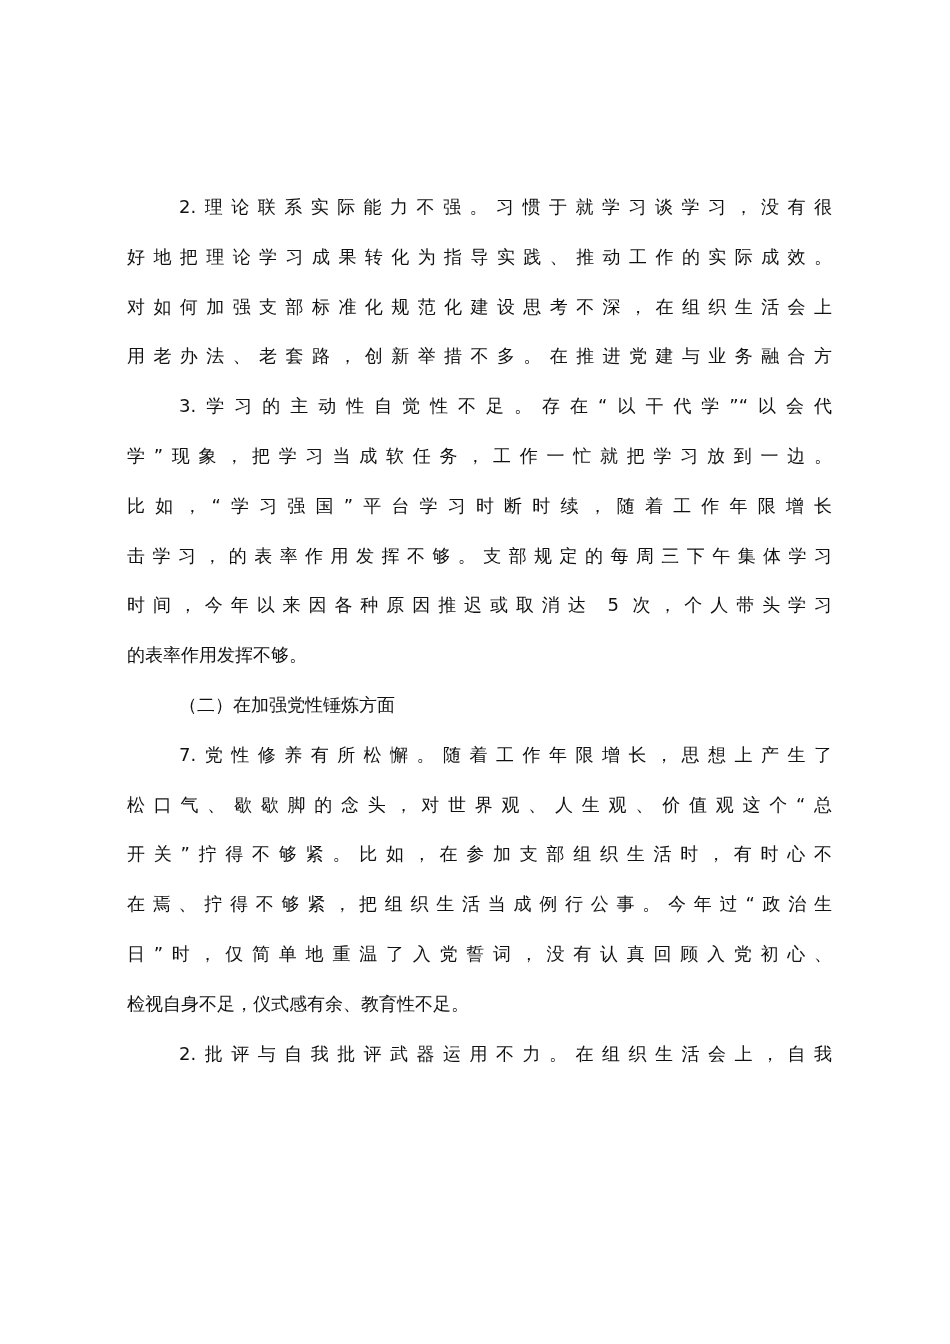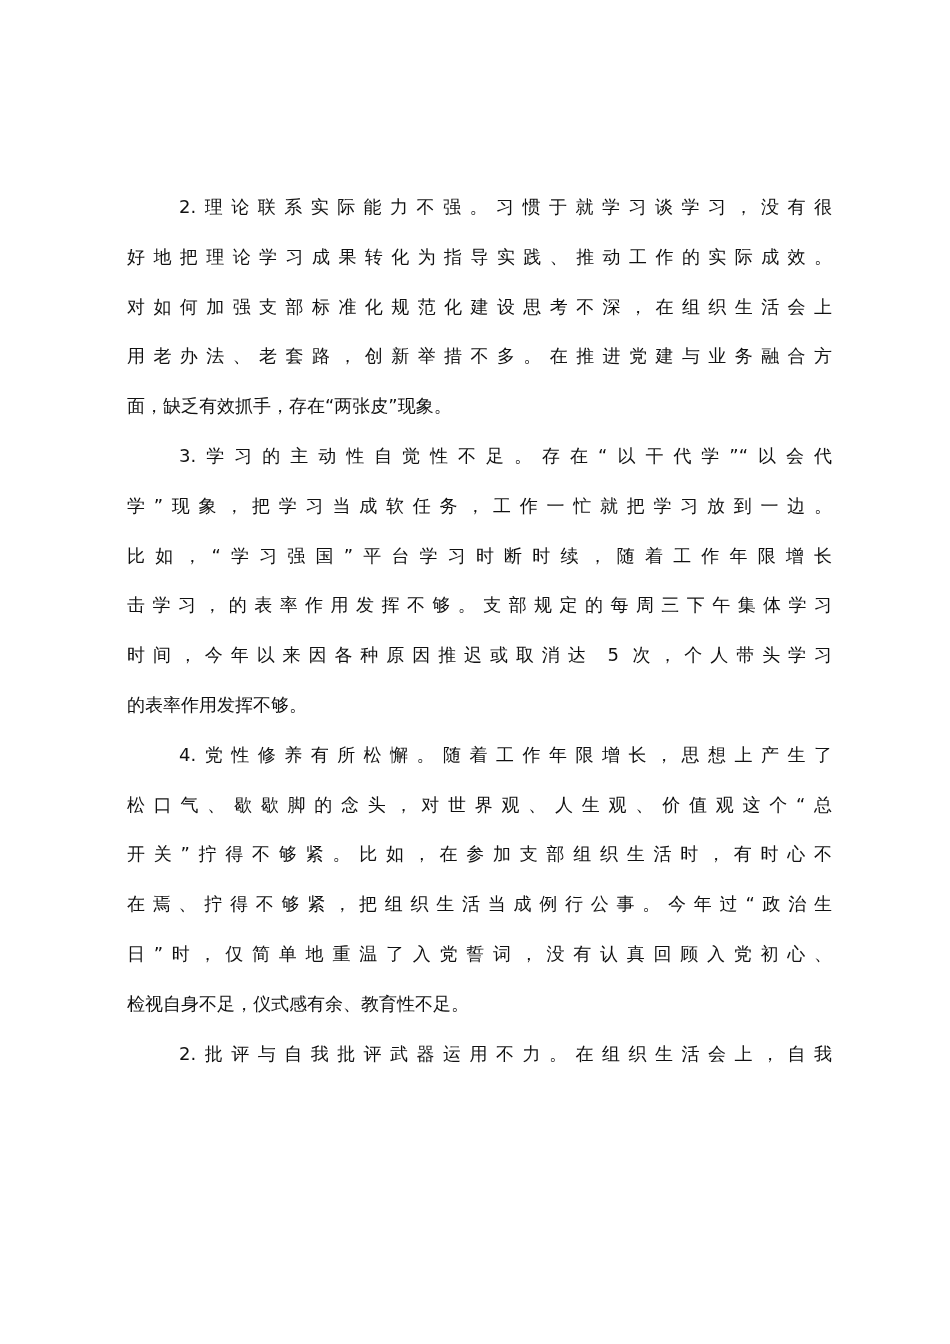--- a/index.html
+++ b/index.html
@@ -44,35 +44,37 @@
 </head>
 <body>
 
 <div class="page">
 
   <div class="para">
     <span class="line indent">2.理论联系实际能力不强。习惯于就学习谈学习，没有很</span>
     <span class="line">好地把理论学习成果转化为指导实践、推动工作的实际成效。</span>
     <span class="line">对如何加强支部标准化规范化建设思考不深，在组织生活会上</span>
     <span class="line">用老办法、老套路，创新举措不多。在推进党建与业务融合方</span>
-    <span class="line last">面，缺乏有效抓手，存在“两张皮”现象。</span>
   </div>
 
   <div class="para">
     <span class="line indent">3.学习的主动性自觉性不足。存在“以干代学”“以会代</span>
     <span class="line">学”现象，把学习当成软任务，工作一忙就把学习放到一边。</span>
     <span class="line">比如，“学习强国”平台学习时断时续，随着工作年限增长</span>
     <span class="line">击学习，的表率作用发挥不够。支部规定的每周三下午集体学习</span>
     <span class="line">时间，今年以来因各种原因推迟或取消达 5 次，个人带头学习</span>
     <span class="line last">的表率作用发挥不够。</span>
   </div>
 
+  <div class="para">
+    <span class="line indent last">（二）在加强党性锤炼方面</span>
+  </div>
 
   <div class="para">
-    <span class="line indent">4.党性修养有所松懈。随着工作年限增长，思想上产生了</span>
+    <span class="line indent">7.党性修养有所松懈。随着工作年限增长，思想上产生了</span>
     <span class="line">松口气、歇歇脚的念头，对世界观、人生观、价值观这个“总</span>
     <span class="line">开关”拧得不够紧。比如，在参加支部组织生活时，有时心不</span>
     <span class="line">在焉、拧得不够紧，把组织生活当成例行公事。今年过“政治生</span>
     <span class="line">日”时，仅简单地重温了入党誓词，没有认真回顾入党初心、</span>
     <span class="line last">检视自身不足，仪式感有余、教育性不足。</span>
   </div>
 
   <div class="para">
     <span class="line indent">2.批评与自我批评武器运用不力。在组织生活会上，自我</span>
   </div>

